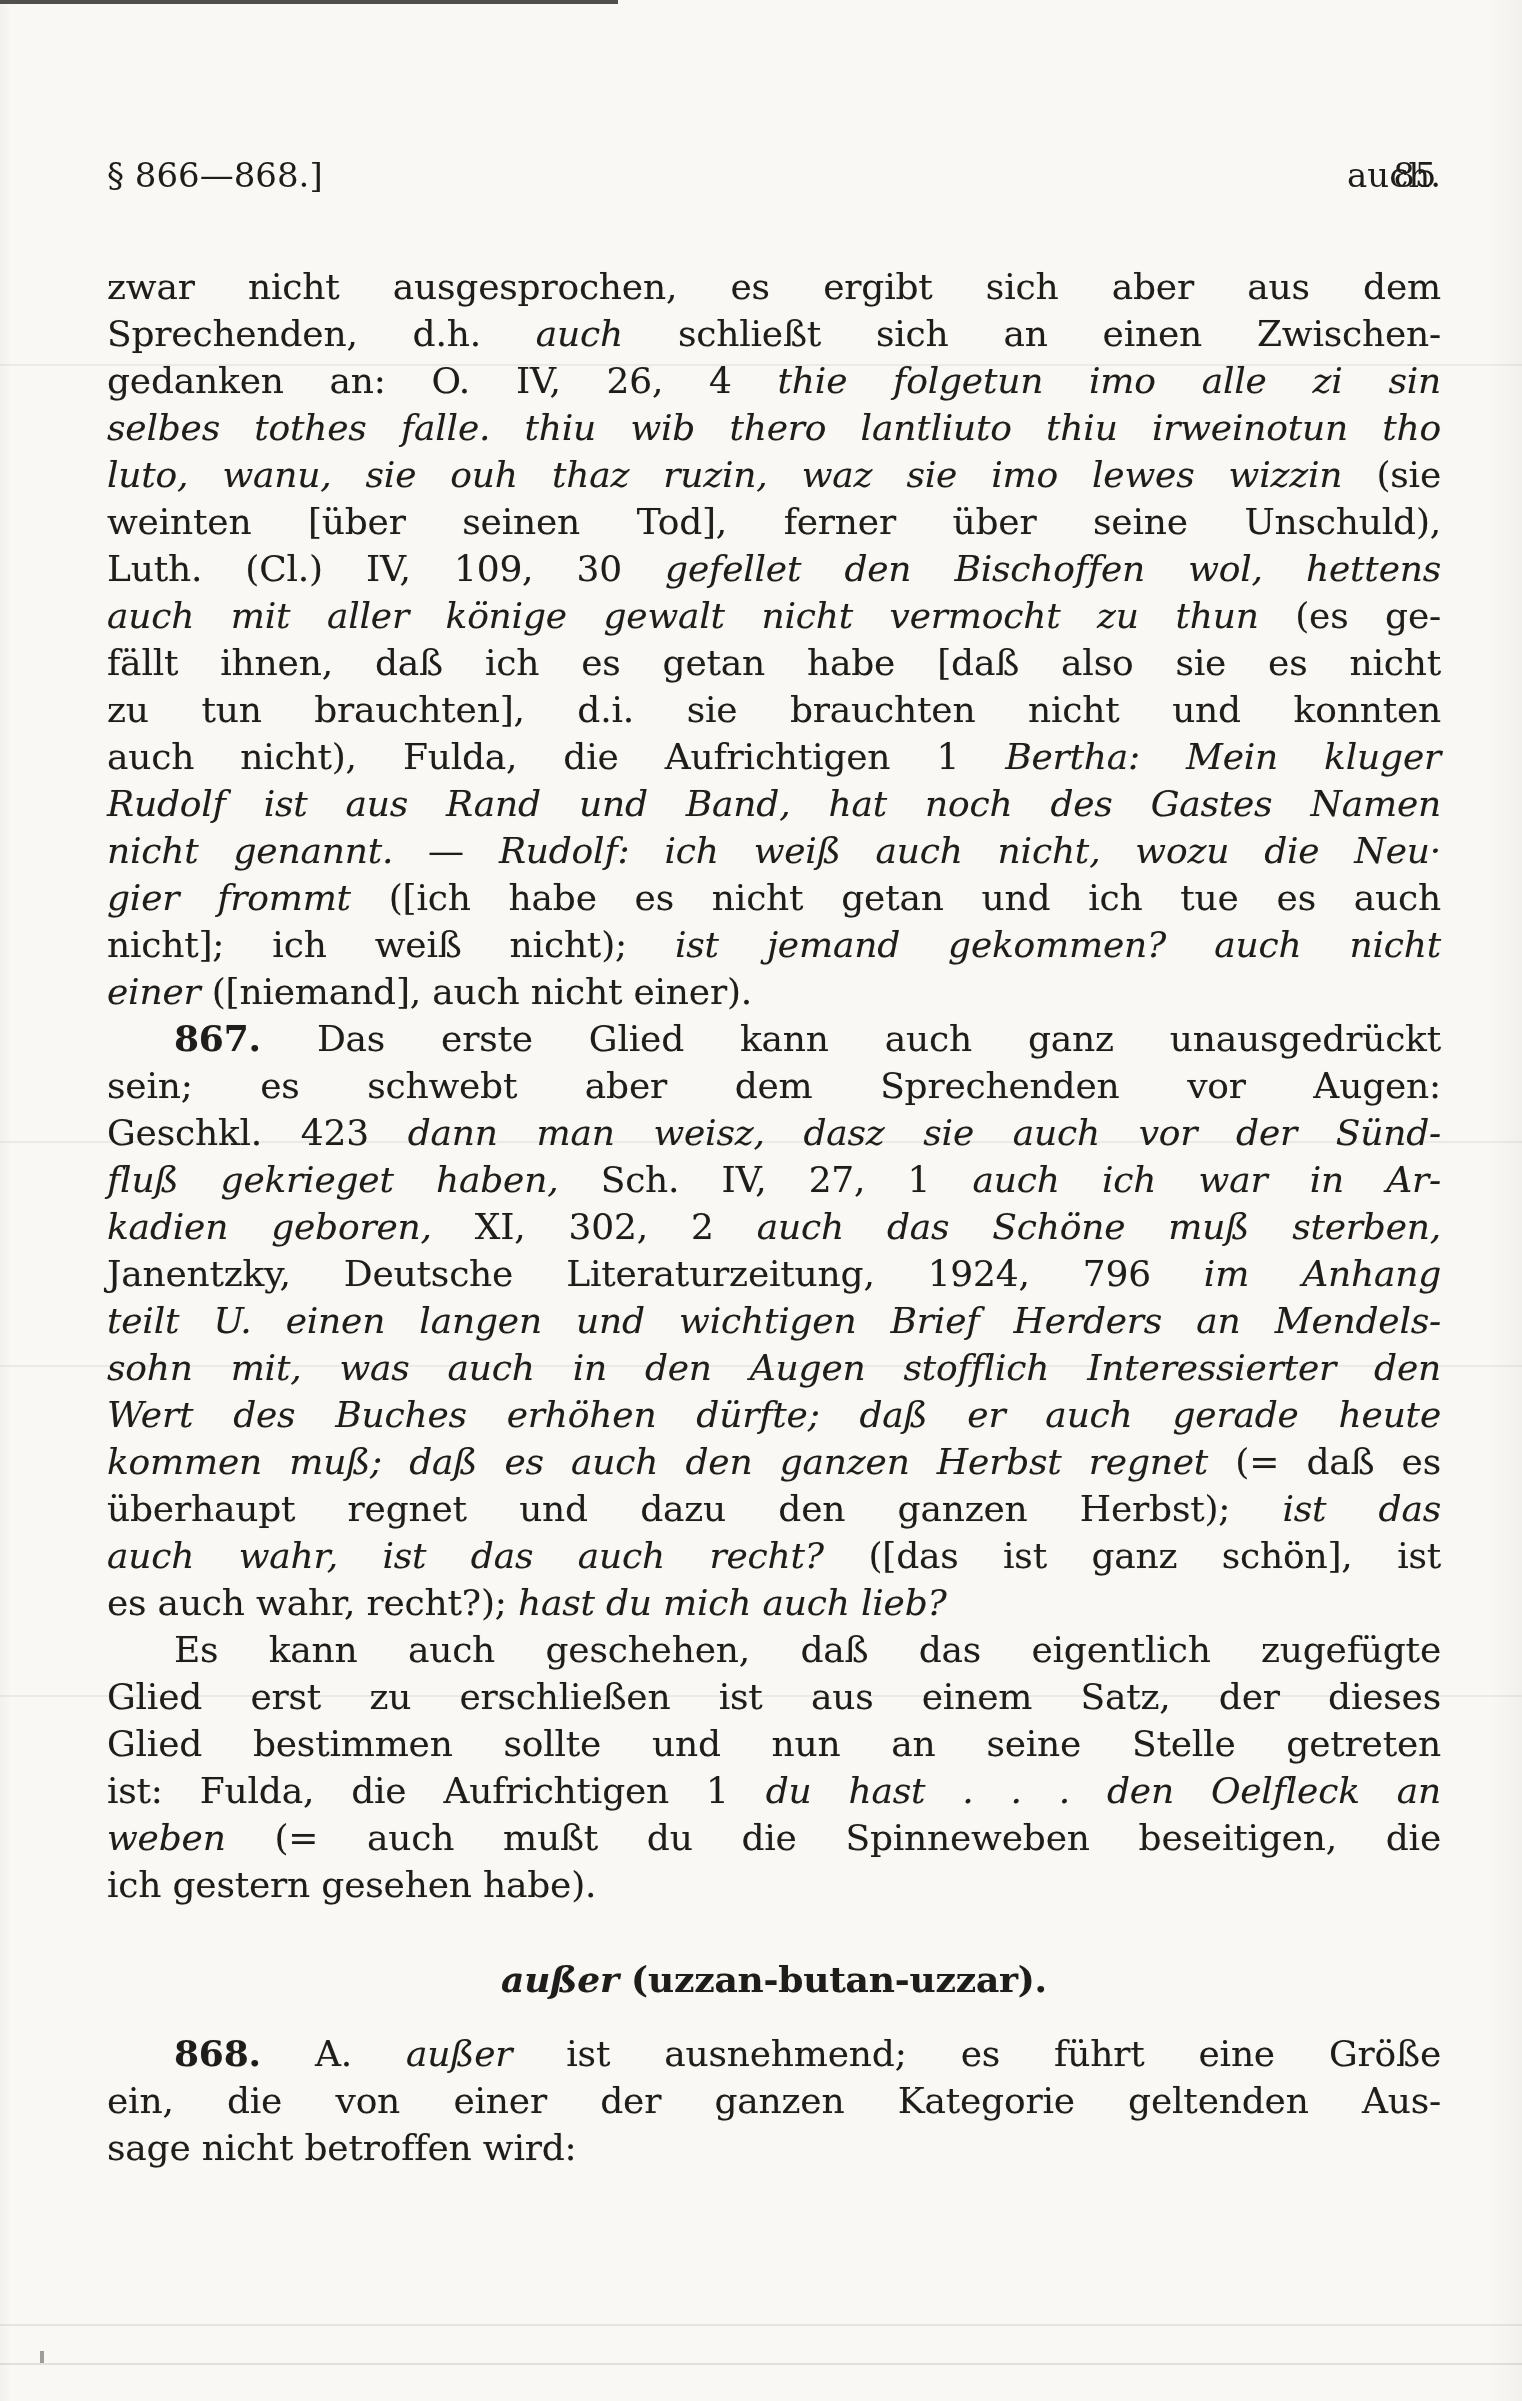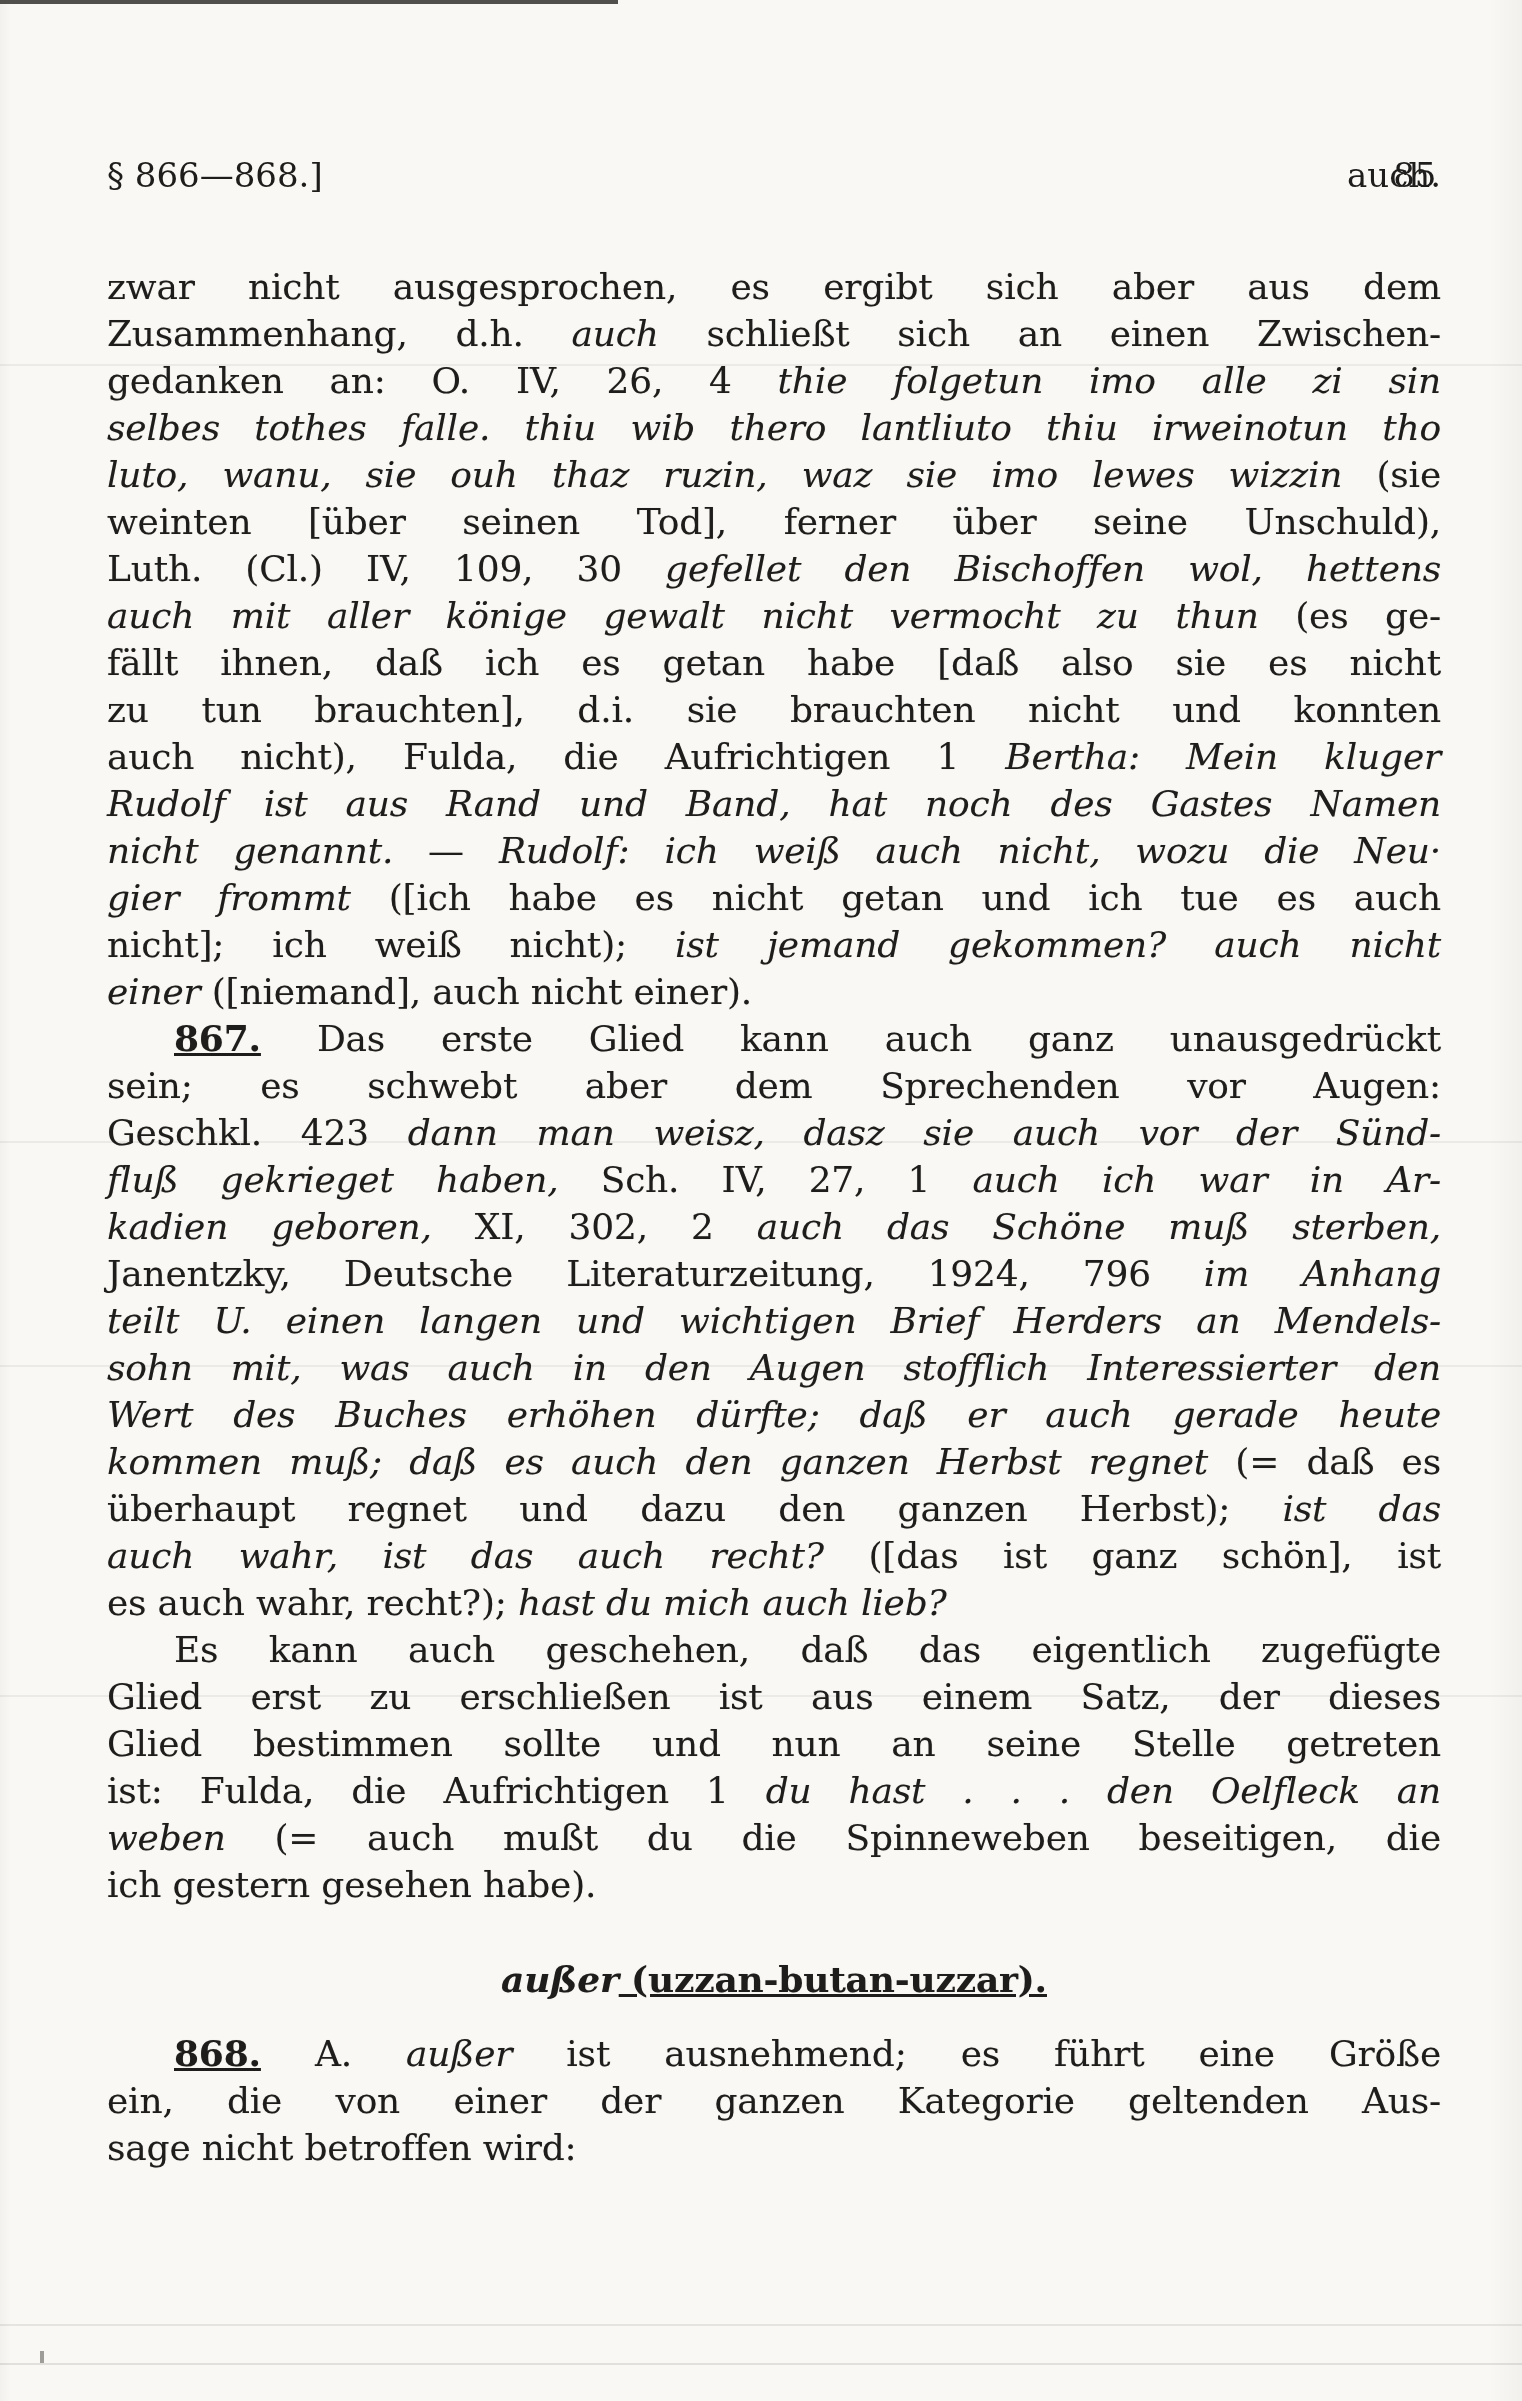--- a/index.html
+++ b/index.html
@@ -39,21 +39,21 @@
   .paragraph { margin: 0; }
   .line {
     line-height: 47px;
     text-align: justify;
     text-align-last: justify;
   }
   .line.last { text-align: right; text-align-last: left; }
   .line.indent { text-indent: 67px; }
   .seg-r { font-style: normal; font-weight: normal; }
   .seg-i { font-style: italic; }
-  .seg-b { font-weight: bold; text-decoration: underline; }
+  .seg-b { font-weight: bold; }
   .seg-bi { font-weight: bold; font-style: italic; }
   .heading {
     text-align-last: center;
     font-size: 36px;
     line-height: 61px;
     margin: 41px 0 20px 0;
   }
   
   .artifact { position: absolute; pointer-events: none; }
   .top-strip { left: 0; top: 0; width: 618px; height: 3.8px; background: #34322f; opacity: 0.85; }
@@ -92,21 +92,21 @@
 
   <div class="runhead">
     <span class="left">§ 866—868.]</span>
     <span class="center">auch.</span>
     <span class="right">85</span>
   </div>
 
   <div class="textcol">
       <div class="paragraph">
         <div class="line"><span class="seg-r">zwar nicht ausgesprochen, es ergibt sich aber aus dem</span></div>
-        <div class="line"><span class="seg-r">Zusammenhang, d.h. </span><span class="seg-i">auch</span><span class="seg-r"> schließt sich an einen Zwischen-</span></div>
+        <div class="line"><span class="seg-r">Sprechenden, d.h. </span><span class="seg-i">auch</span><span class="seg-r"> schließt sich an einen Zwischen-</span></div>
         <div class="line"><span class="seg-r">gedanken an: O. IV, 26, 4 </span><span class="seg-i">thie folgetun imo alle zi sin</span></div>
         <div class="line"><span class="seg-i">selbes tothes falle. thiu wib thero lantliuto thiu irweinotun tho</span></div>
         <div class="line"><span class="seg-i">luto, wanu, sie ouh thaz ruzin, waz sie imo lewes wizzin</span><span class="seg-r"> (sie</span></div>
         <div class="line"><span class="seg-r">weinten [über seinen Tod], ferner über seine Unschuld),</span></div>
         <div class="line"><span class="seg-r">Luth. (Cl.) IV, 109, 30 </span><span class="seg-i">gefellet den Bischoffen wol, hettens</span></div>
         <div class="line"><span class="seg-i">auch mit aller könige gewalt nicht vermocht zu thun</span><span class="seg-r"> (es ge-</span></div>
         <div class="line"><span class="seg-r">fällt ihnen, daß ich es getan habe [daß also sie es nicht</span></div>
         <div class="line"><span class="seg-r">zu tun brauchten], d.i. sie brauchten nicht und konnten</span></div>
         <div class="line"><span class="seg-r">auch nicht), Fulda, die Aufrichtigen 1 </span><span class="seg-i">Bertha: Mein kluger</span></div>
         <div class="line"><span class="seg-i">Rudolf ist aus Rand und Band, hat noch des Gastes Namen</span></div>

